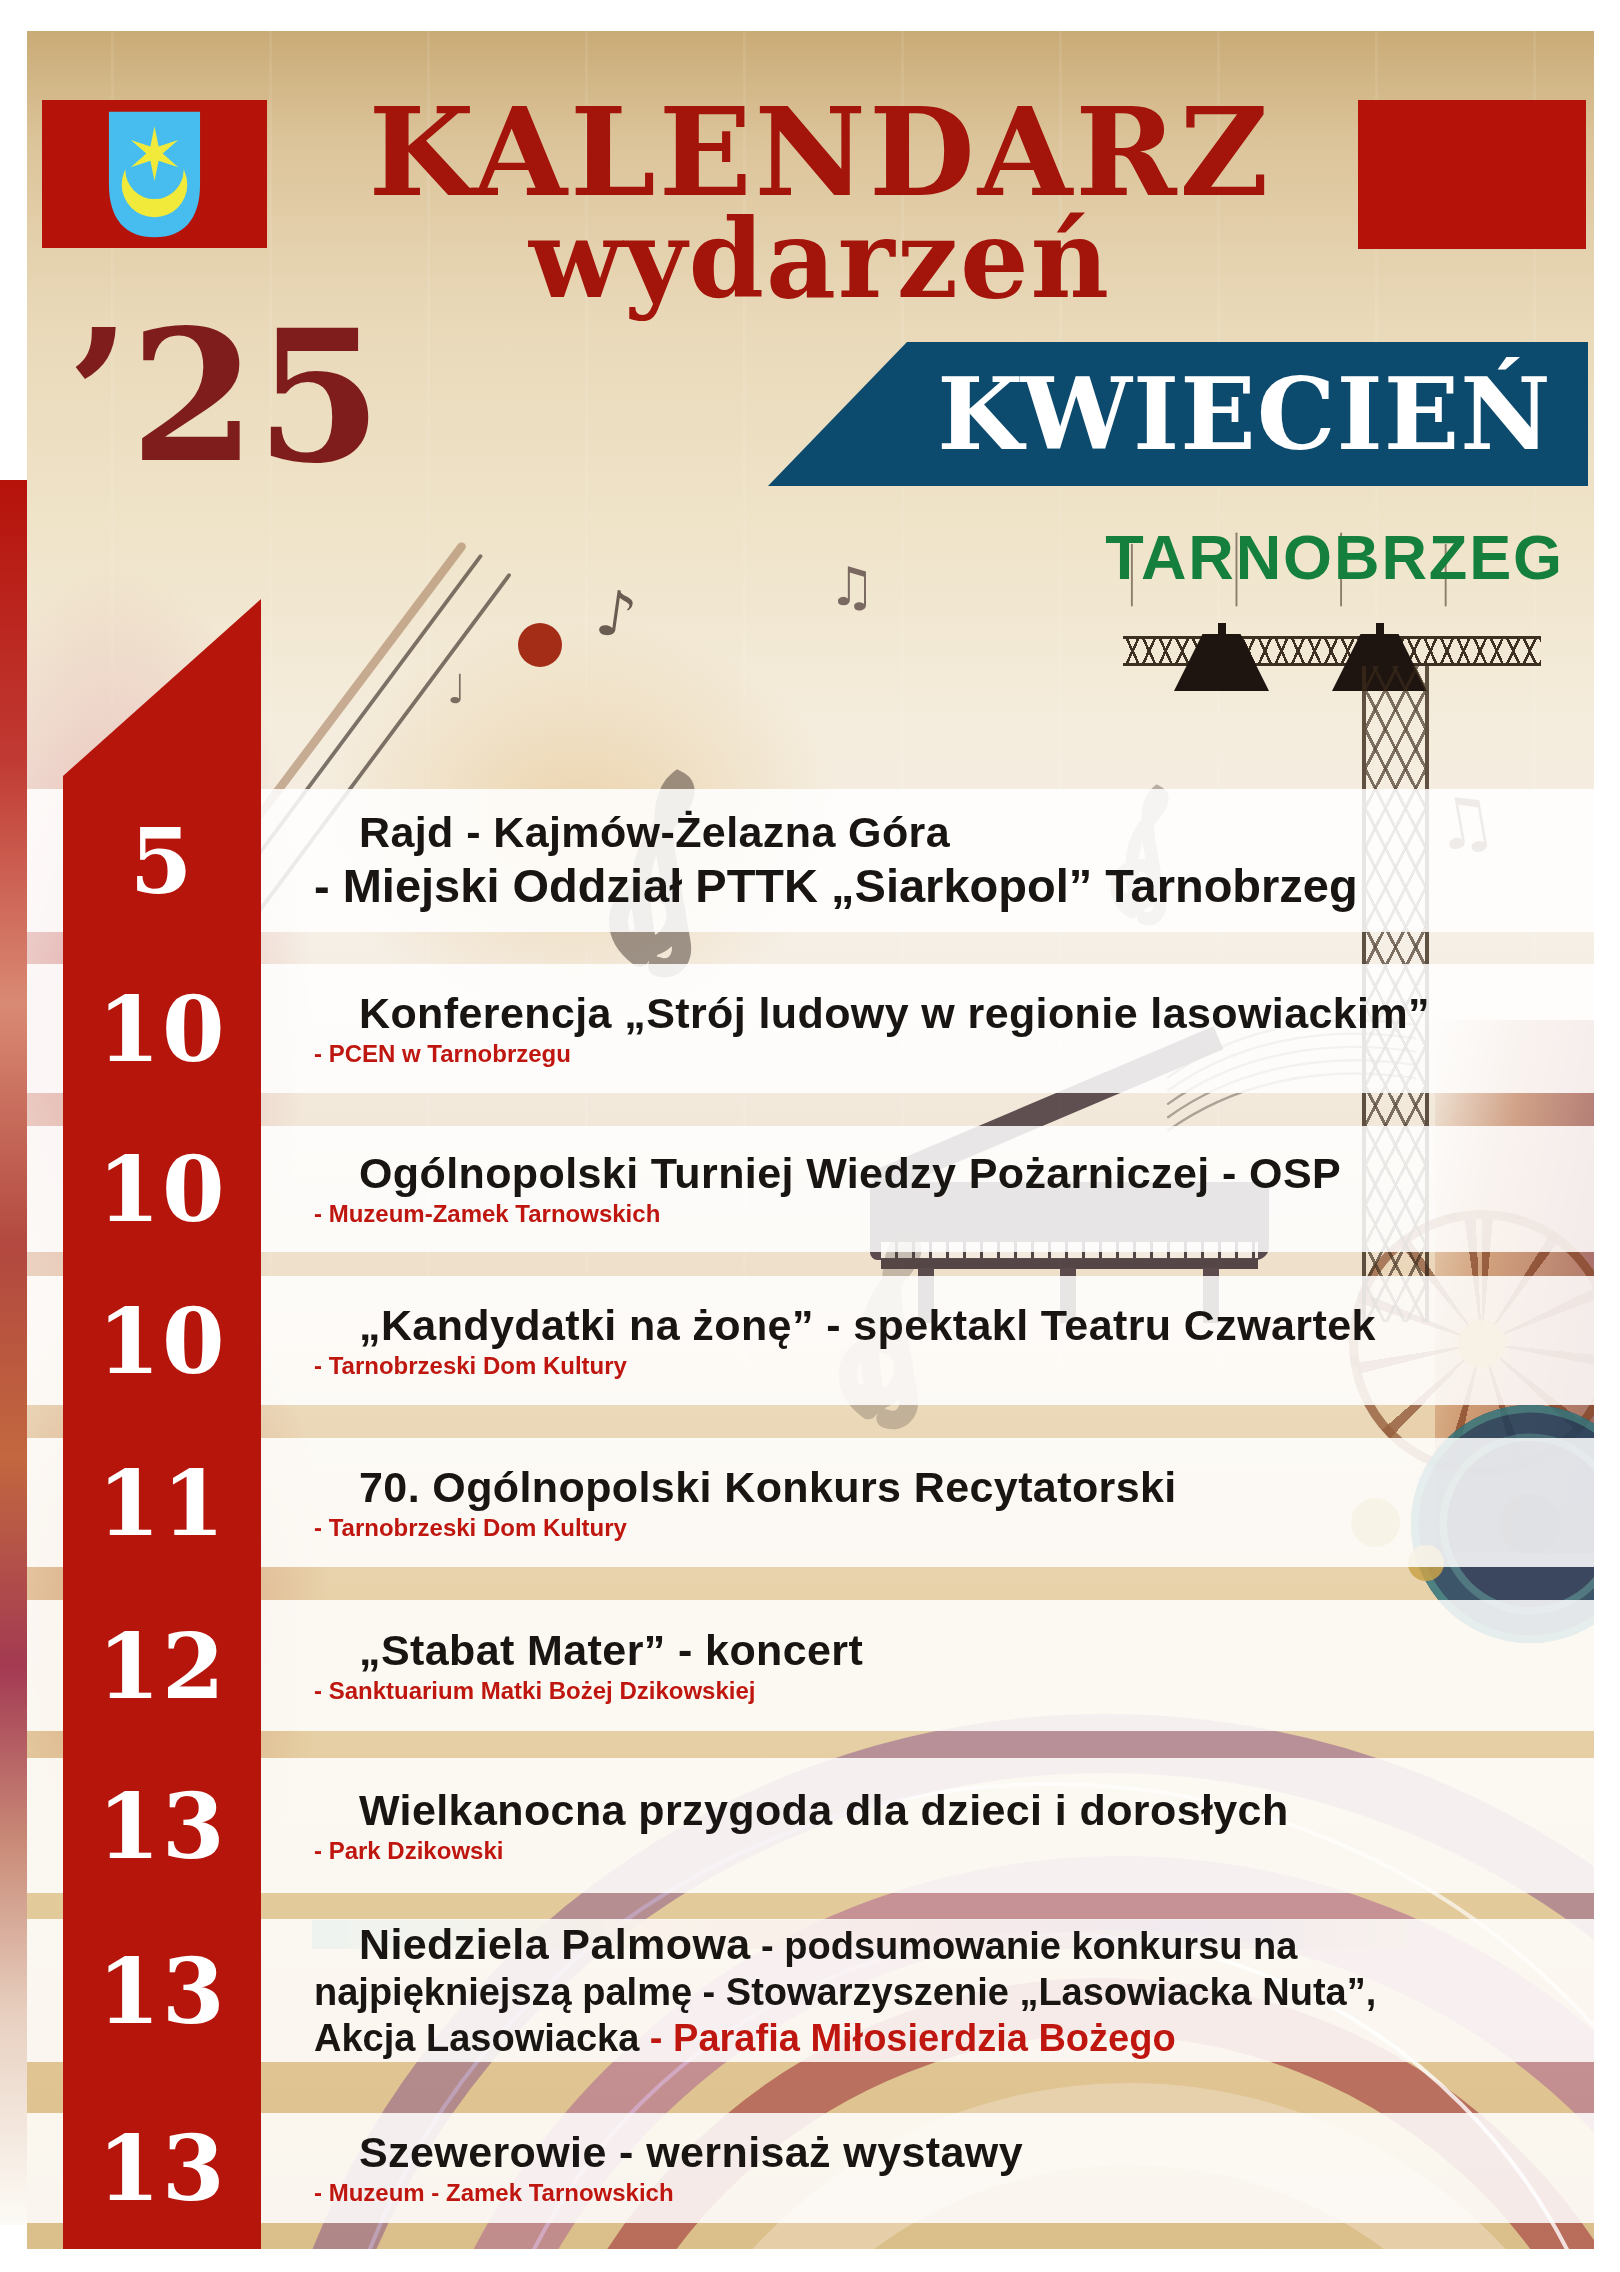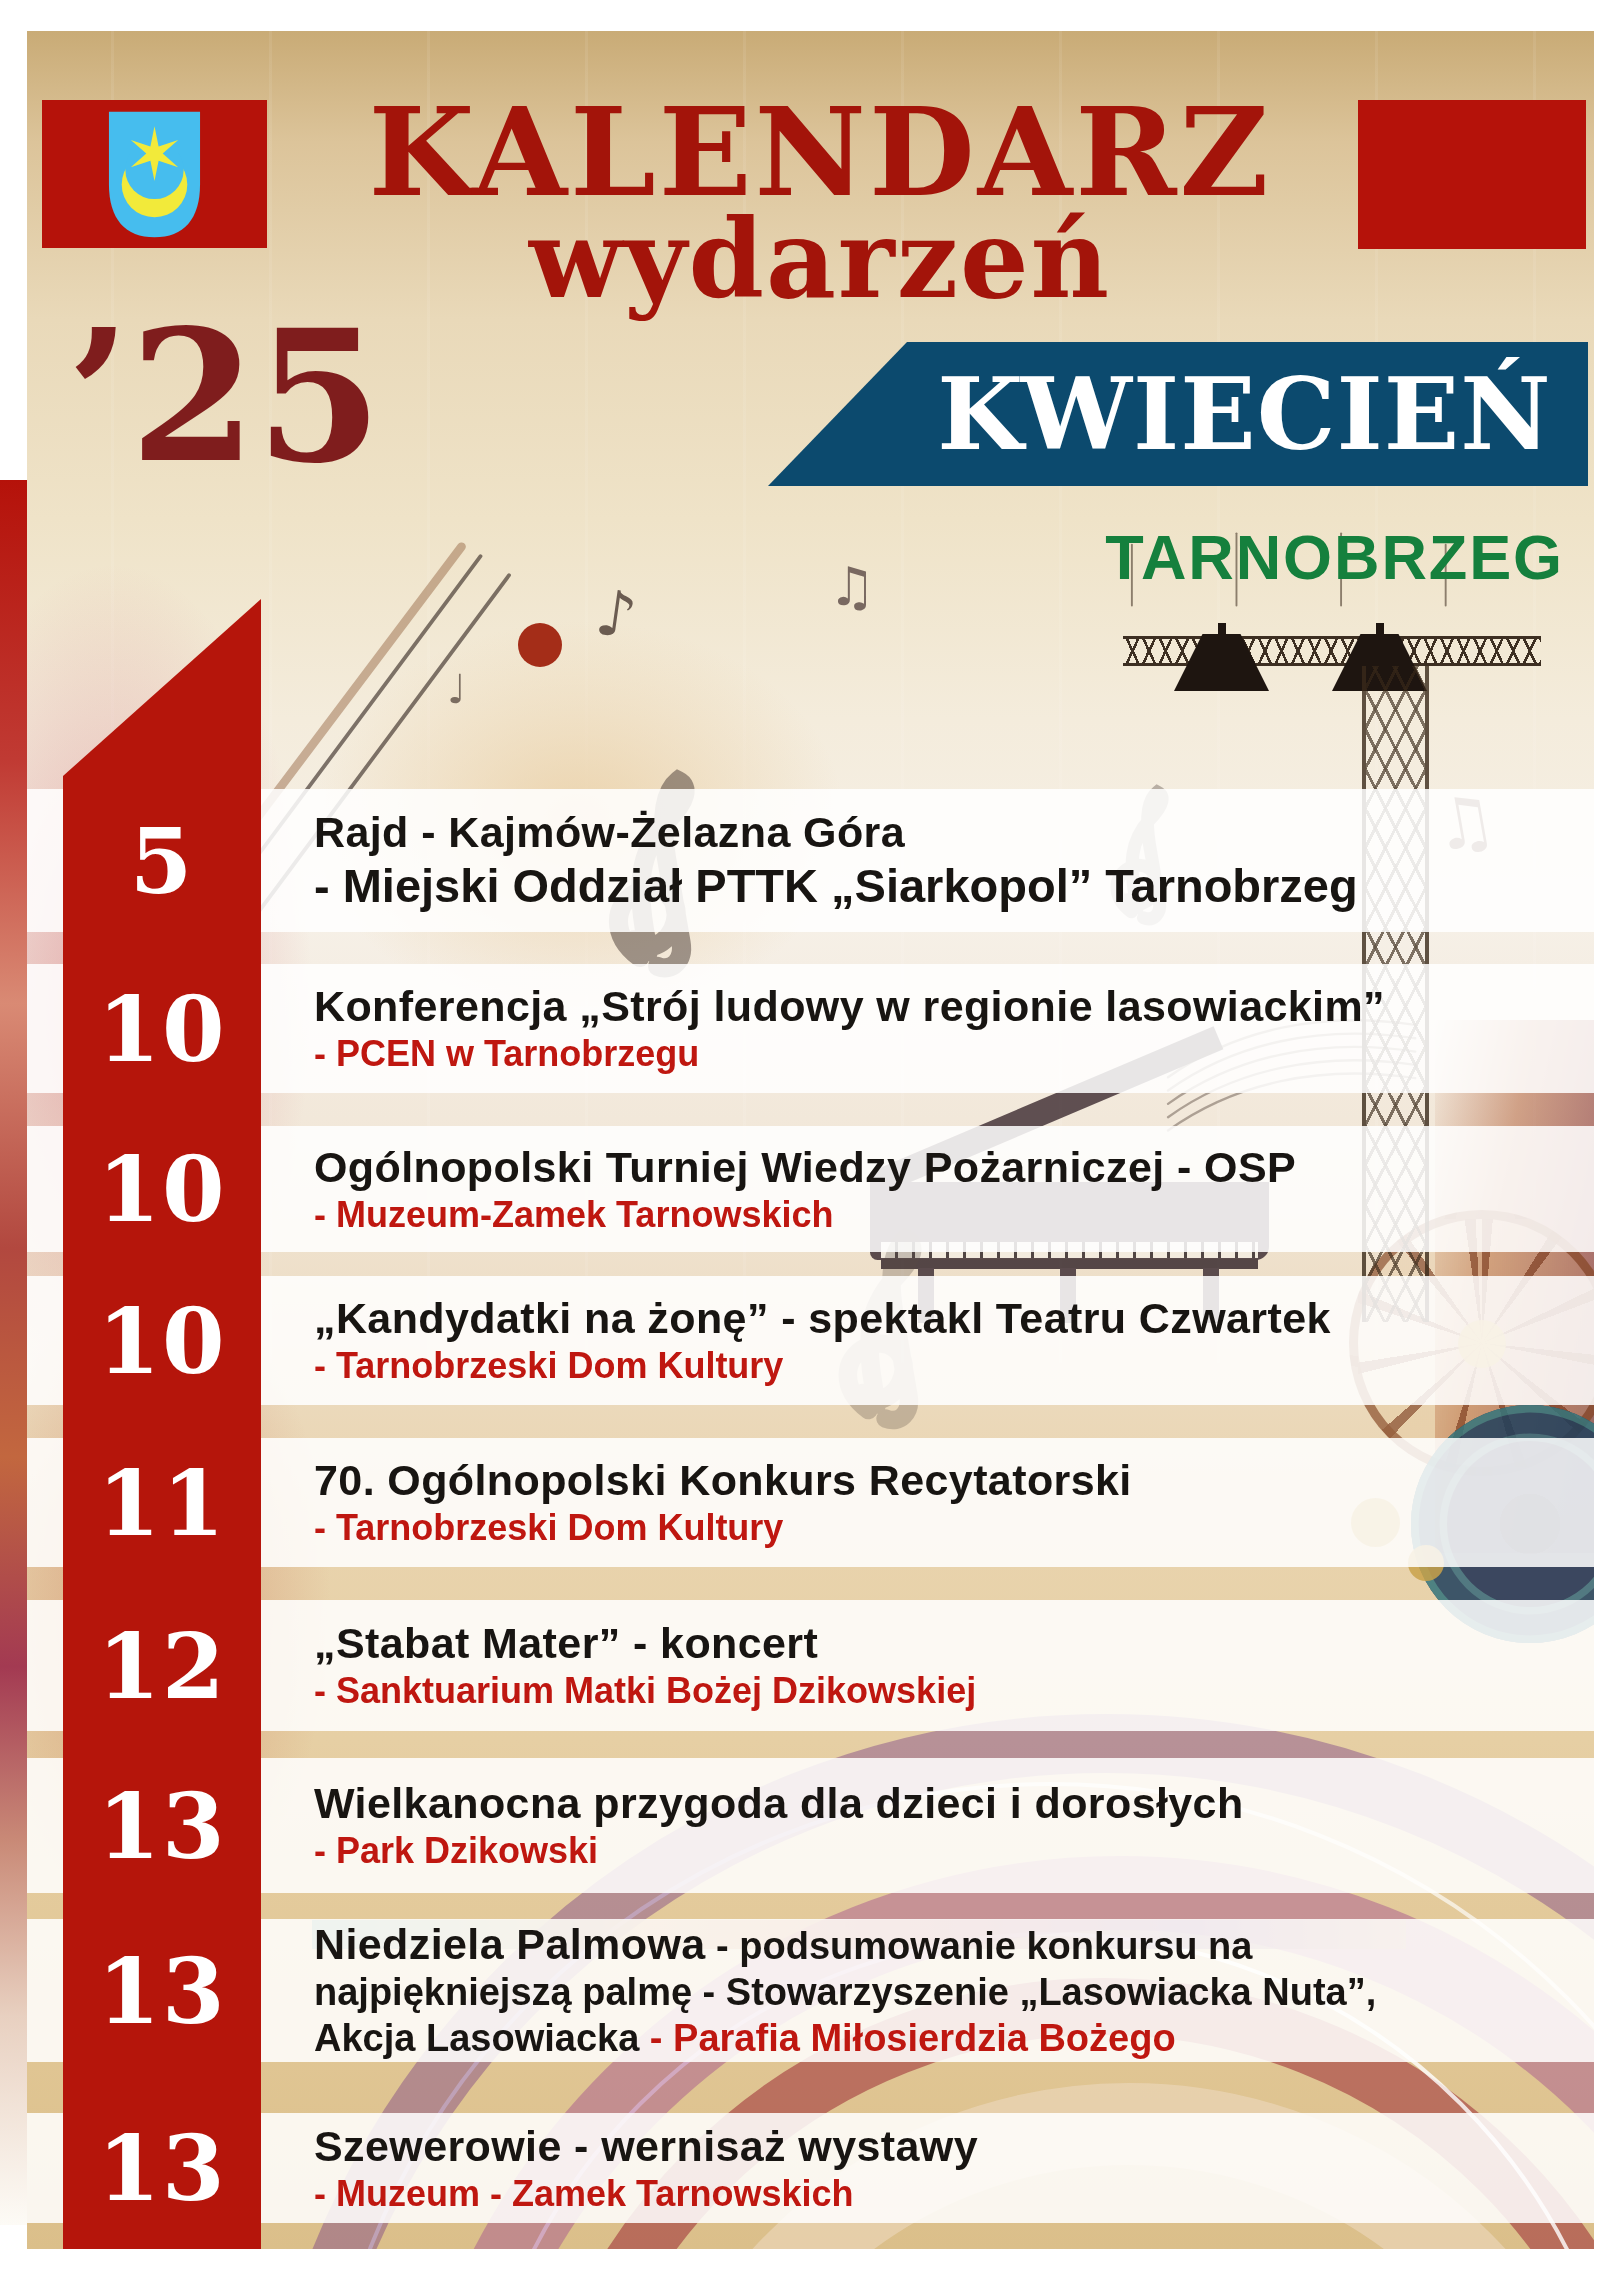--- a/index.html
+++ b/index.html
@@ -55,24 +55,24 @@
       rgba(120,30,34,.7) 70%,rgba(60,20,40,.75) 100%);}
   .paint-strip{position:absolute;left:285px;top:1889px;width:1094px;height:28.5px;opacity:.55;
     background:linear-gradient(90deg,#3f8f86,#cf8a3f 30%,#b5523a 55%,#7a4a7e 80%,#c9a06a);}
   .gold-dot{position:absolute;border-radius:50%;background:#c9a24a;opacity:.85;}
   
   .bands-layer{position:absolute;inset:0;z-index:2;}
   .event-band{position:absolute;left:27px;width:1567px;top:var(--top);height:var(--h);
     background:rgba(255,255,255,.86);box-sizing:border-box;padding-left:287px;
     display:flex;flex-direction:column;justify-content:center;row-gap:3.8px;}
   .ev-line{line-height:1.1;white-space:nowrap;}
-  .p-t1{font-size:43px;font-weight:bold;color:#181512;letter-spacing:0.4px;}
+  .p-t1{font-size:43px;font-weight:bold;color:#181512;letter-spacing:0.4px;margin-left:45px;}
   .p-t2{font-size:38px;font-weight:bold;color:#181512;}
   .p-t2r{font-size:38px;font-weight:bold;color:#bf1710;}
-  .p-sr{font-size:36px;font-weight:bold;color:#bf1710;margin-top:32px;}
+  .p-sr{font-size:24px;font-weight:bold;color:#bf1710;margin-top:32px;}
   .p-sb{font-size:47px;font-weight:bold;color:#181512;}
   .date-rail{position:absolute;left:63px;top:599px;width:198px;height:1650px;background:#b5150b;z-index:3;
     clip-path:polygon(0 177px,100% 0,100% 100%,0 100%);}
   .days-layer{position:absolute;inset:0;z-index:4;}
   .day-cell{position:absolute;left:63px;width:198px;top:var(--top);height:var(--h);
     display:flex;align-items:center;justify-content:center;color:#fff;
     font-family:"DejaVu Serif",serif;font-weight:bold;font-size:90px;letter-spacing:1.9px;}
   .row-1{--top:789px;--h:143px;} .row-2{--top:964px;--h:129px;} .row-3{--top:1126px;--h:126px;}
   .row-4{--top:1276px;--h:129px;} .row-5{--top:1438px;--h:129px;} .row-6{--top:1600px;--h:131px;}
   .row-7{--top:1758px;--h:135px;} .row-8{--top:1919px;--h:143px;} .row-9{--top:2113px;--h:110px;}

